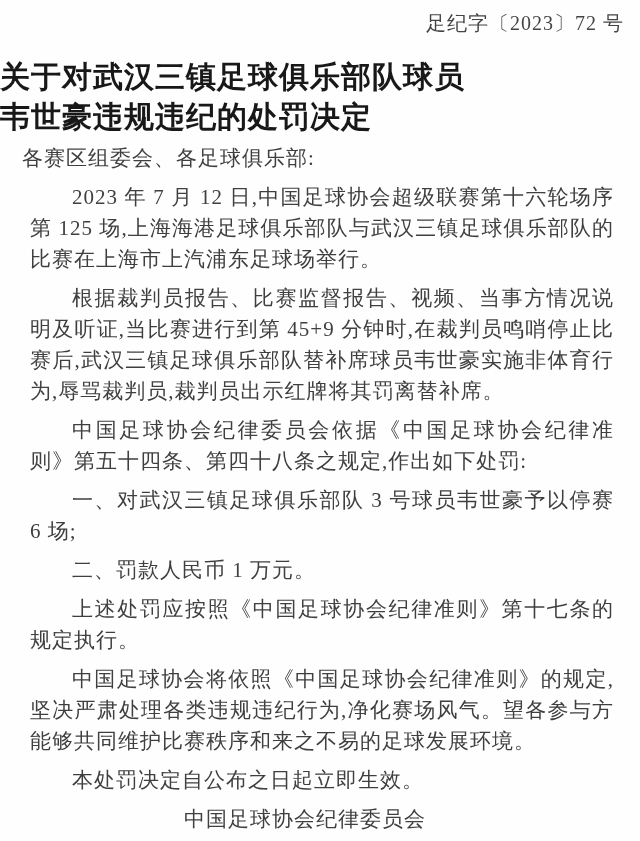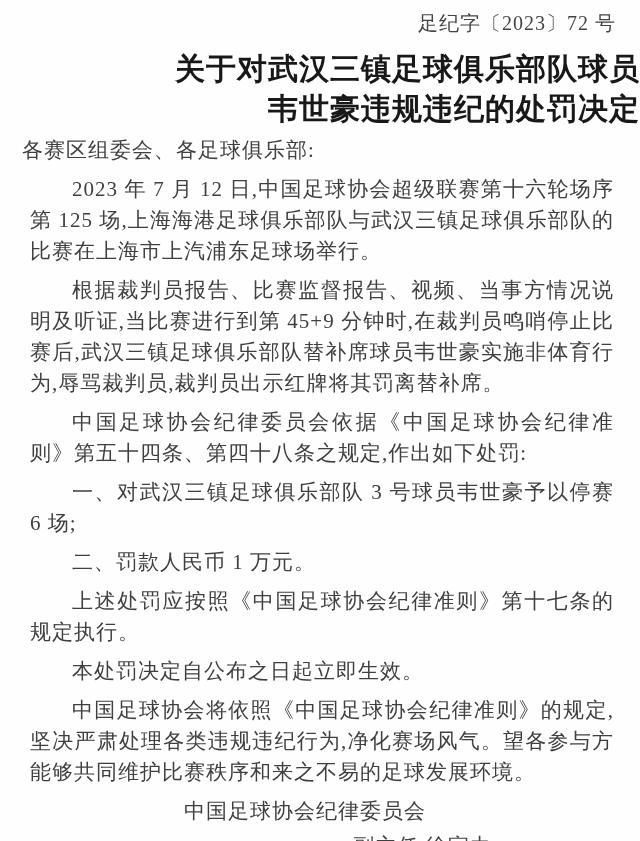--- a/index.html
+++ b/index.html
@@ -13,32 +13,32 @@
   }
   .page {
     width: 640px;
     height: 841px;
     position: relative;
     box-sizing: border-box;
     padding-top: 10px;
   }
   .doc-number {
     text-align: right;
-    padding-right: 24px;
+    padding-right: 16px;
     font-size: 20px;
     letter-spacing: 1px;
     color: #444;
   }
   .title {
-    text-align: right;
+    text-align: left;
     font-weight: bold;
     color: #181818;
     font-size: 30px;
     line-height: 40px;
-    margin-top: 12px;
+    margin-top: 20px;
     letter-spacing: 1px;
   }
   .body-text {
     padding: 6px 18px 0 22px;
     font-size: 21px;
     line-height: 31px;
     letter-spacing: 1px;
     text-align: justify;
   }
   .salutation { margin: 0; }
@@ -89,23 +89,23 @@
     <p class="para">根据裁判员报告、比赛监督报告、视频、当事方情况说明及听证,当比赛进行到第 45+9 分钟时,在裁判员鸣哨停止比赛后,武汉三镇足球俱乐部队替补席球员韦世豪实施非体育行为,辱骂裁判员,裁判员出示红牌将其罚离替补席。</p>
 
     <p class="para">中国足球协会纪律委员会依据《中国足球协会纪律准则》第五十四条、第四十八条之规定,作出如下处罚:</p>
 
     <p class="para">一、对武汉三镇足球俱乐部队 3 号球员韦世豪予以停赛 6 场;</p>
 
     <p class="para">二、罚款人民币 1 万元。</p>
 
     <p class="para">上述处罚应按照《中国足球协会纪律准则》第十七条的规定执行。</p>
 
+    <p class="para">中国足球协会将依照《中国足球协会纪律准则》的规定,坚决严肃处理各类违规违纪行为,净化赛场风气。望各参与方能够共同维护比赛秩序和来之不易的足球发展环境。</p>
+
     <p class="para">本处罚决定自公布之日起立即生效。</p>
-
-    <p class="para">中国足球协会将依照《中国足球协会纪律准则》的规定,坚决严肃处理各类违规违纪行为,净化赛场风气。望各参与方能够共同维护比赛秩序和来之不易的足球发展环境。</p>
 
     <p class="signoff-org">中国足球协会纪律委员会</p>
 
     <p class="signoff-signer">副主任:徐家力</p>
 
     <div class="signature-row">
 
       <svg class="signature-svg" width="186" height="80" viewBox="0 0 186 80" fill="none" stroke="#2b323c" stroke-width="3.2" stroke-linecap="round" stroke-linejoin="round">
 
         <path d="M28,12 C20,24 12,32 5,38"></path>

